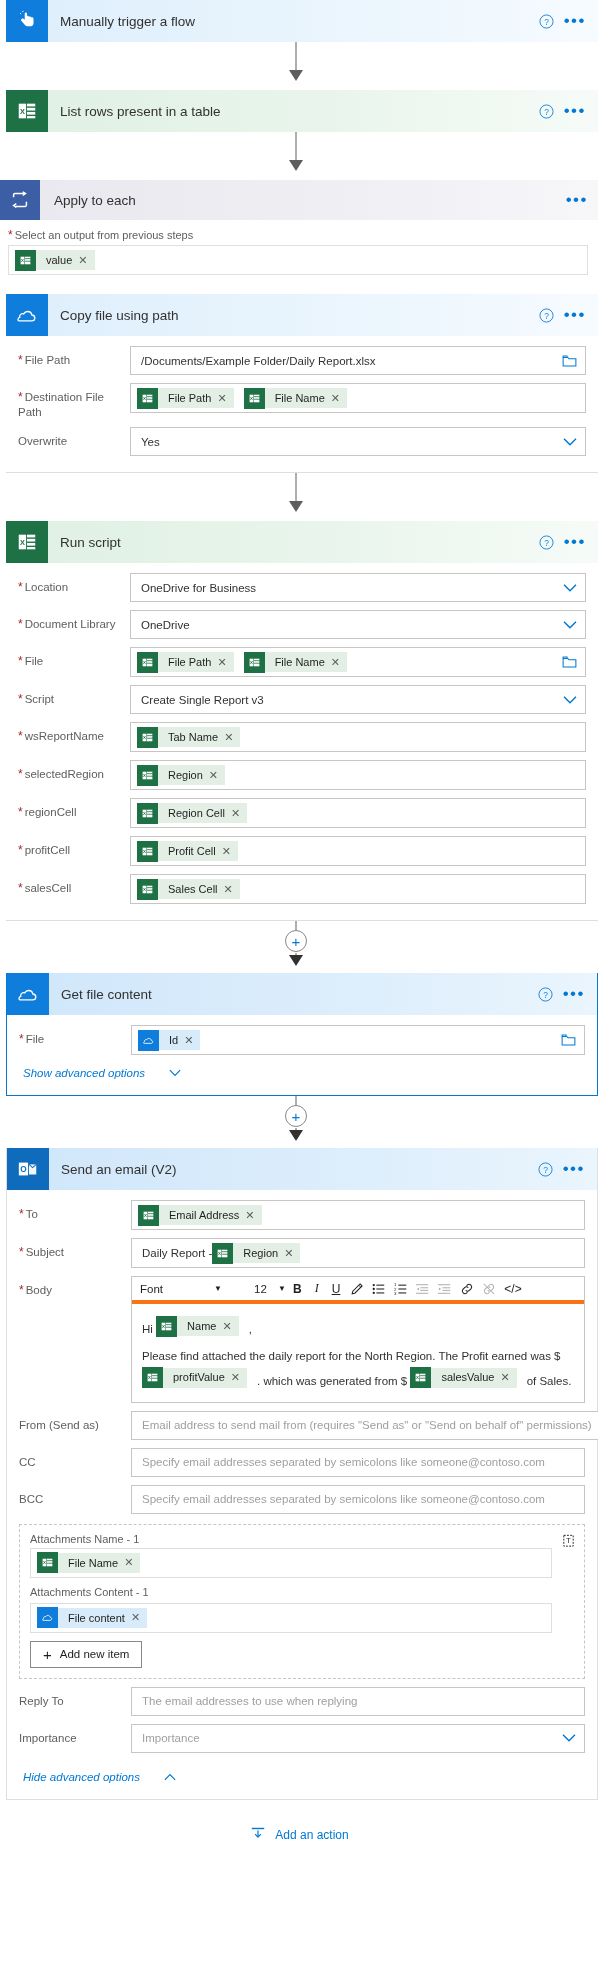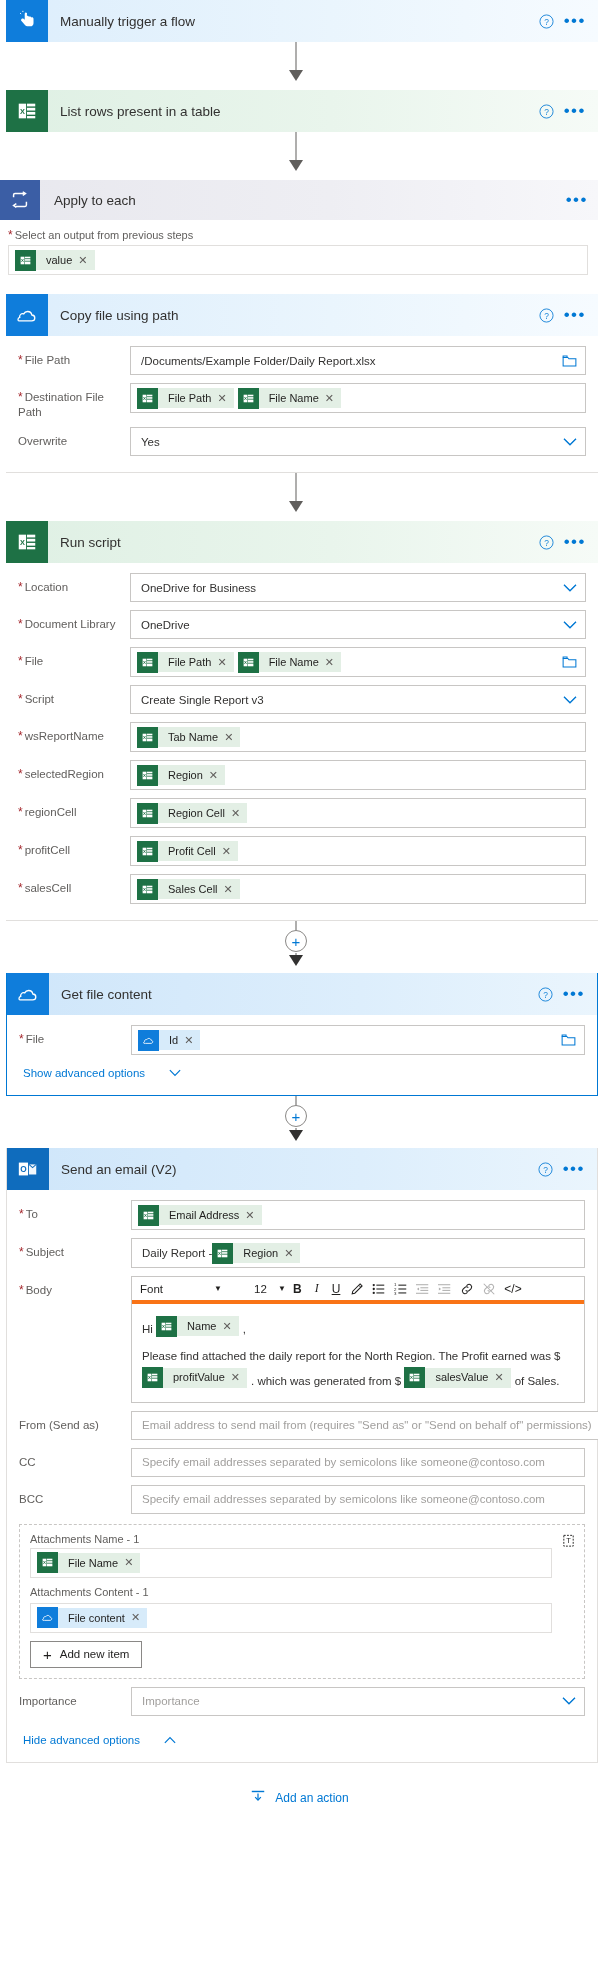--- a/index.html
+++ b/index.html
@@ -60,21 +60,21 @@
   .input .ph { padding-left:4px; color:#a19f9d; white-space:nowrap; overflow:hidden; }
   .chev {
     position:absolute; right:8px; top:50%; transform:translateY(-50%);
     color:#0078d4; font-size:13px; line-height:1;
   }
   .folder-btn { position:absolute; right:8px; top:50%; transform:translateY(-50%); }
 
   
   .token {
     display:inline-flex; align-items:center; height:20px;
-    background:#e3efe5; margin:2px 4px 2px 0; font-size:11px; color:#201f1e;
+    background:#e3efe5; margin:2px 10px 2px 0; font-size:11px; color:#201f1e;
     white-space:nowrap; max-width:100%;
   }
   .token.blue { background:#d7ebfa; }
   .token .tok-ic {
     width:21px; height:21px; flex:0 0 21px; display:flex;
     align-items:center; justify-content:center; background:#1e7145;
   }
   .token.blue .tok-ic { background:#0f7ddb; }
   .token .tok-txt { padding:0 6px 0 10px; }
   .token .tok-x { color:#605e5c; font-size:11px; padding-right:7px; }
@@ -137,21 +137,21 @@
     border:1px dashed #c8c6c4; margin:10px 0 8px 0; padding:8px 10px 10px 10px; position:relative;
   }
   .attach .alabel { font-size:11px; color:#605e5c; margin-bottom:3px; }
   .attach .abox { border:1px solid #e1dfdd; background:#fff; min-height:28px; display:flex; align-items:center; padding:2px 6px; margin-bottom:8px; width:96%; }
   .addbtn {
     display:inline-flex; align-items:center; gap:8px; border:1px solid #8a8886;
     background:#fff; height:27px; padding:0 12px; font-size:11.5px; color:#201f1e;
   }
   .attach-corner { position:absolute; right:8px; top:8px; }
 
-  .adv-link { color:#0078d4; font-size:11.5px; display:inline-flex; align-items:center; gap:24px; padding:4px 0 2px 2px; }
+  .adv-link { color:#0078d4; font-size:11.5px; display:inline-flex; align-items:center; gap:24px; padding:4px 0 2px 2px;font-style:italic; }
 
   
   .add-action {
     display:flex; align-items:flex-end; justify-content:center; gap:8px;
     color:#0078d4; font-size:12px; margin-top:26px;
   }
   svg { display:block; }
 </style>
 </head>
 <body>
@@ -862,20 +862,28 @@
             <span class="tok-txt">File content</span>
             <span class="tok-x">✕</span>
           </span>
         </div>
         <button class="addbtn">
           <span style="font-size:15px;line-height:1;">+</span>
           <span>Add new item</span>
         </button>
       </div>
 
+      <div class="row">
+        <div class="lbl">Reply To</div>
+        <div class="ctl">
+            <div class="input tall">
+          <span class="ph">The email addresses to use when replying</span>
+        </div>
+          </div>
+      </div>
 
       <div class="row">
         <div class="lbl">Importance</div>
         <div class="ctl">
             <div class="input tall">
           <span class="ph">Importance</span>
           <span class="chev">
                 <svg width="14" height="9" viewBox="0 0 14 9" fill="none" stroke="#0078d4" stroke-width="1.4">
                   <path d="M1 1.2 7 7.2 13 1.2"></path>
                 </svg>

